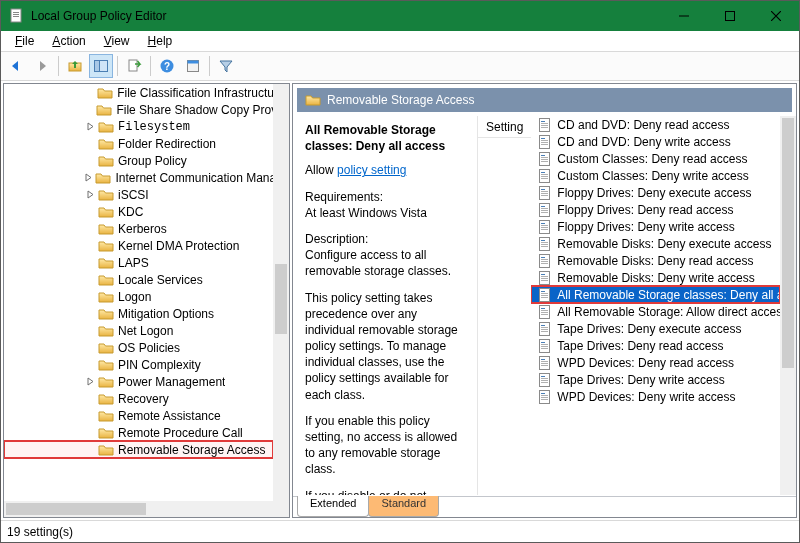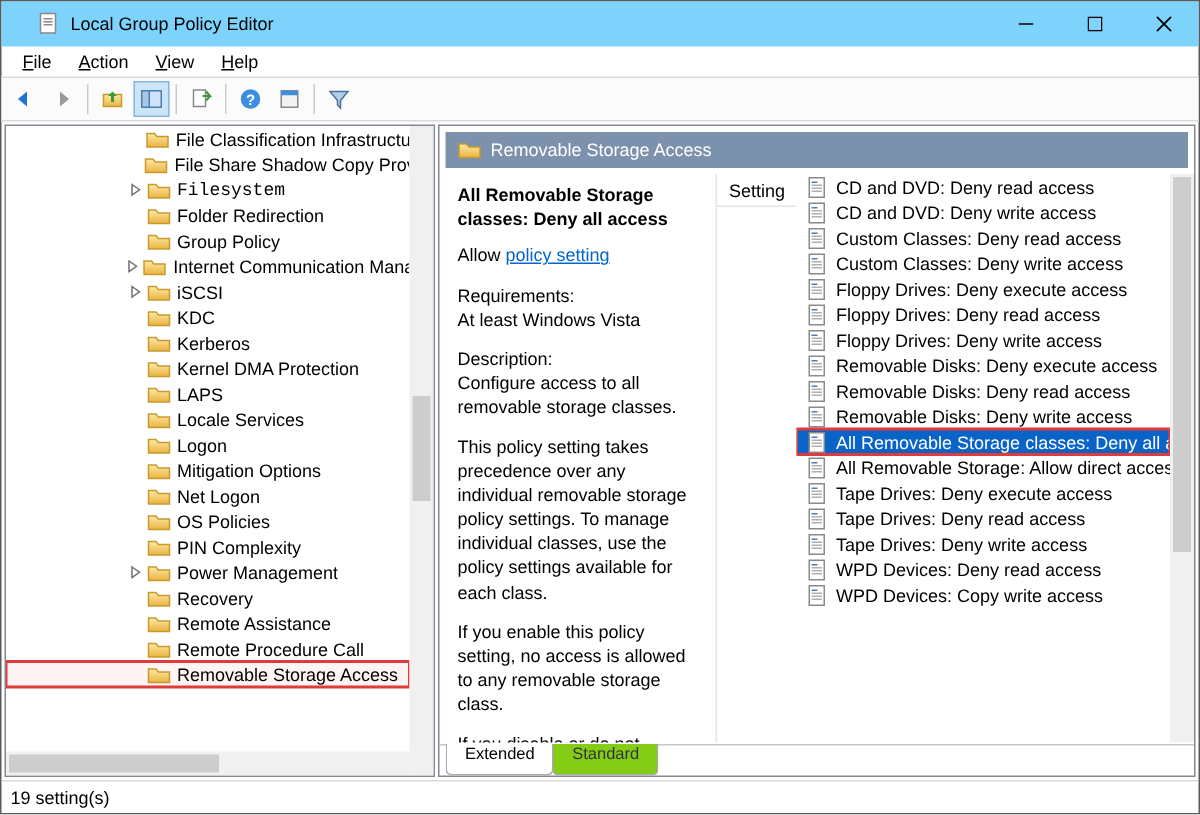--- a/index.html
+++ b/index.html
@@ -1,19 +1,19 @@
 <!DOCTYPE html>
 <html><head>
 <meta charset="utf-8">
 <style>
   * { box-sizing: border-box; }
   html, body { margin:0; padding:0; font-family: "Segoe UI", Tahoma, sans-serif; font-size:12px; color:#000; background:#fff; }
   .window { width:800px; height:543px; border:1px solid #5a5a5a; display:flex; flex-direction:column; }
   
-  .titlebar { height:30px; display:flex; align-items:center; padding:0 0 0 24px; background:#7dd3fc; }
+  .titlebar { height:30px; display:flex; align-items:center; padding:0 0 0 8px; background:#15803d; }
   .titlebar .icon { width:16px; height:16px; margin-right:6px; }
   .titlebar .title { flex:0 0 auto; }
   .titlebar .spacer { flex:1; }
   .ctrl-btn { width:46px; height:30px; display:flex; align-items:center; justify-content:center; }
   
   .menubar { height:20px; display:flex; align-items:center; padding:0 6px; gap:2px; }
   .menu-item { padding:1px 8px; }
   .menu-item u { text-decoration:underline; }
   
   .toolbar { height:30px; border-top:1px solid #d9d9d9; border-bottom:1px solid #d9d9d9; display:flex; align-items:center; padding:0 2px; gap:0px; background:#fbfbfb;}
@@ -48,21 +48,21 @@
   .list-head { height:22px; display:flex; align-items:center; padding:0 8px; border-bottom:1px solid #e5e5e5; }
   .list-body { flex:1; position:relative; overflow:hidden; }
   .list-inner { position:absolute; left:0; right:16px; top:0; bottom:0; overflow:hidden; }
   .list-row { display:flex; align-items:center; height:17px; padding:0 4px 0 6px; white-space:nowrap; }
   .list-row .lico { width:16px; height:16px; margin-right:4px; flex:0 0 16px;}
   .list-row.selected { background:#0a64c8; color:#fff; outline:2px solid #e03a3a; outline-offset:-1px;}
   .tabs { height:22px; display:flex; padding-left:4px; position:relative; border-top:1px solid transparent;}
   .tabs::before { content:""; position:absolute; left:0; right:0; top:0; height:1px; background:#c3c6cc;}
   .tab { border:1px solid #a9a9a9; border-top:none; padding:1px 12px; margin-right:-1px; background:#fff; position:relative; border-bottom-left-radius:4px; border-bottom-right-radius:4px; font-size:11px;}
   .tab.active { background:#fff; z-index:2; }
-  .tab.inactive { background:#84cc16; color:#333;}
+  .tab.inactive { background:#fdba74; color:#333;}
   
   .statusbar { height:22px; border-top:1px solid #d9d9d9; display:flex; align-items:center; padding:0 6px; }
   
   .svg-ico { display:block; }
 </style>
 </head>
 <body>
 
 <svg width="0" height="0" style="position:absolute">
   <defs>
@@ -587,45 +587,45 @@
                 <div class="list-row">
                   <span>
                     <svg class="lico svg-ico" viewBox="0 0 16 16">
                       <rect x="2.5" y="1.5" width="10" height="13" fill="#fff" stroke="#8a8a8a"></rect>
                       <rect x="4" y="4" width="4" height="1" fill="#4a7fb7"></rect>
                       <rect x="4" y="6" width="7" height="1" fill="#b0b0b0"></rect>
                       <rect x="4" y="8" width="7" height="1" fill="#b0b0b0"></rect>
                       <rect x="4" y="10" width="7" height="1" fill="#b0b0b0"></rect>
                     </svg>
                   </span>
+                  <span>WPD Devices: Deny read access</span>
+                </div>
+                <div class="list-row">
+                  <span>
+                    <svg class="lico svg-ico" viewBox="0 0 16 16">
+                      <rect x="2.5" y="1.5" width="10" height="13" fill="#fff" stroke="#8a8a8a"></rect>
+                      <rect x="4" y="4" width="4" height="1" fill="#4a7fb7"></rect>
+                      <rect x="4" y="6" width="7" height="1" fill="#b0b0b0"></rect>
+                      <rect x="4" y="8" width="7" height="1" fill="#b0b0b0"></rect>
+                      <rect x="4" y="10" width="7" height="1" fill="#b0b0b0"></rect>
+                    </svg>
+                  </span>
                   <span>Tape Drives: Deny write access</span>
                 </div>
                 <div class="list-row">
                   <span>
                     <svg class="lico svg-ico" viewBox="0 0 16 16">
                       <rect x="2.5" y="1.5" width="10" height="13" fill="#fff" stroke="#8a8a8a"></rect>
                       <rect x="4" y="4" width="4" height="1" fill="#4a7fb7"></rect>
                       <rect x="4" y="6" width="7" height="1" fill="#b0b0b0"></rect>
                       <rect x="4" y="8" width="7" height="1" fill="#b0b0b0"></rect>
                       <rect x="4" y="10" width="7" height="1" fill="#b0b0b0"></rect>
                     </svg>
                   </span>
-                  <span>WPD Devices: Deny read access</span>
-                </div>
-                <div class="list-row">
-                  <span>
-                    <svg class="lico svg-ico" viewBox="0 0 16 16">
-                      <rect x="2.5" y="1.5" width="10" height="13" fill="#fff" stroke="#8a8a8a"></rect>
-                      <rect x="4" y="4" width="4" height="1" fill="#4a7fb7"></rect>
-                      <rect x="4" y="6" width="7" height="1" fill="#b0b0b0"></rect>
-                      <rect x="4" y="8" width="7" height="1" fill="#b0b0b0"></rect>
-                      <rect x="4" y="10" width="7" height="1" fill="#b0b0b0"></rect>
-                    </svg>
-                  </span>
-                  <span>WPD Devices: Copy write access</span>
+                  <span>WPD Devices: Deny write access</span>
                 </div>
               </div>
             <div class="vscroll" style="bottom:0">
                 <div class="vthumb" style="top:2px; height:250px;"></div>
               </div>
           </div>
         </div>
       </div>
       <div class="tabs">
         <div class="tab active">Extended</div>

